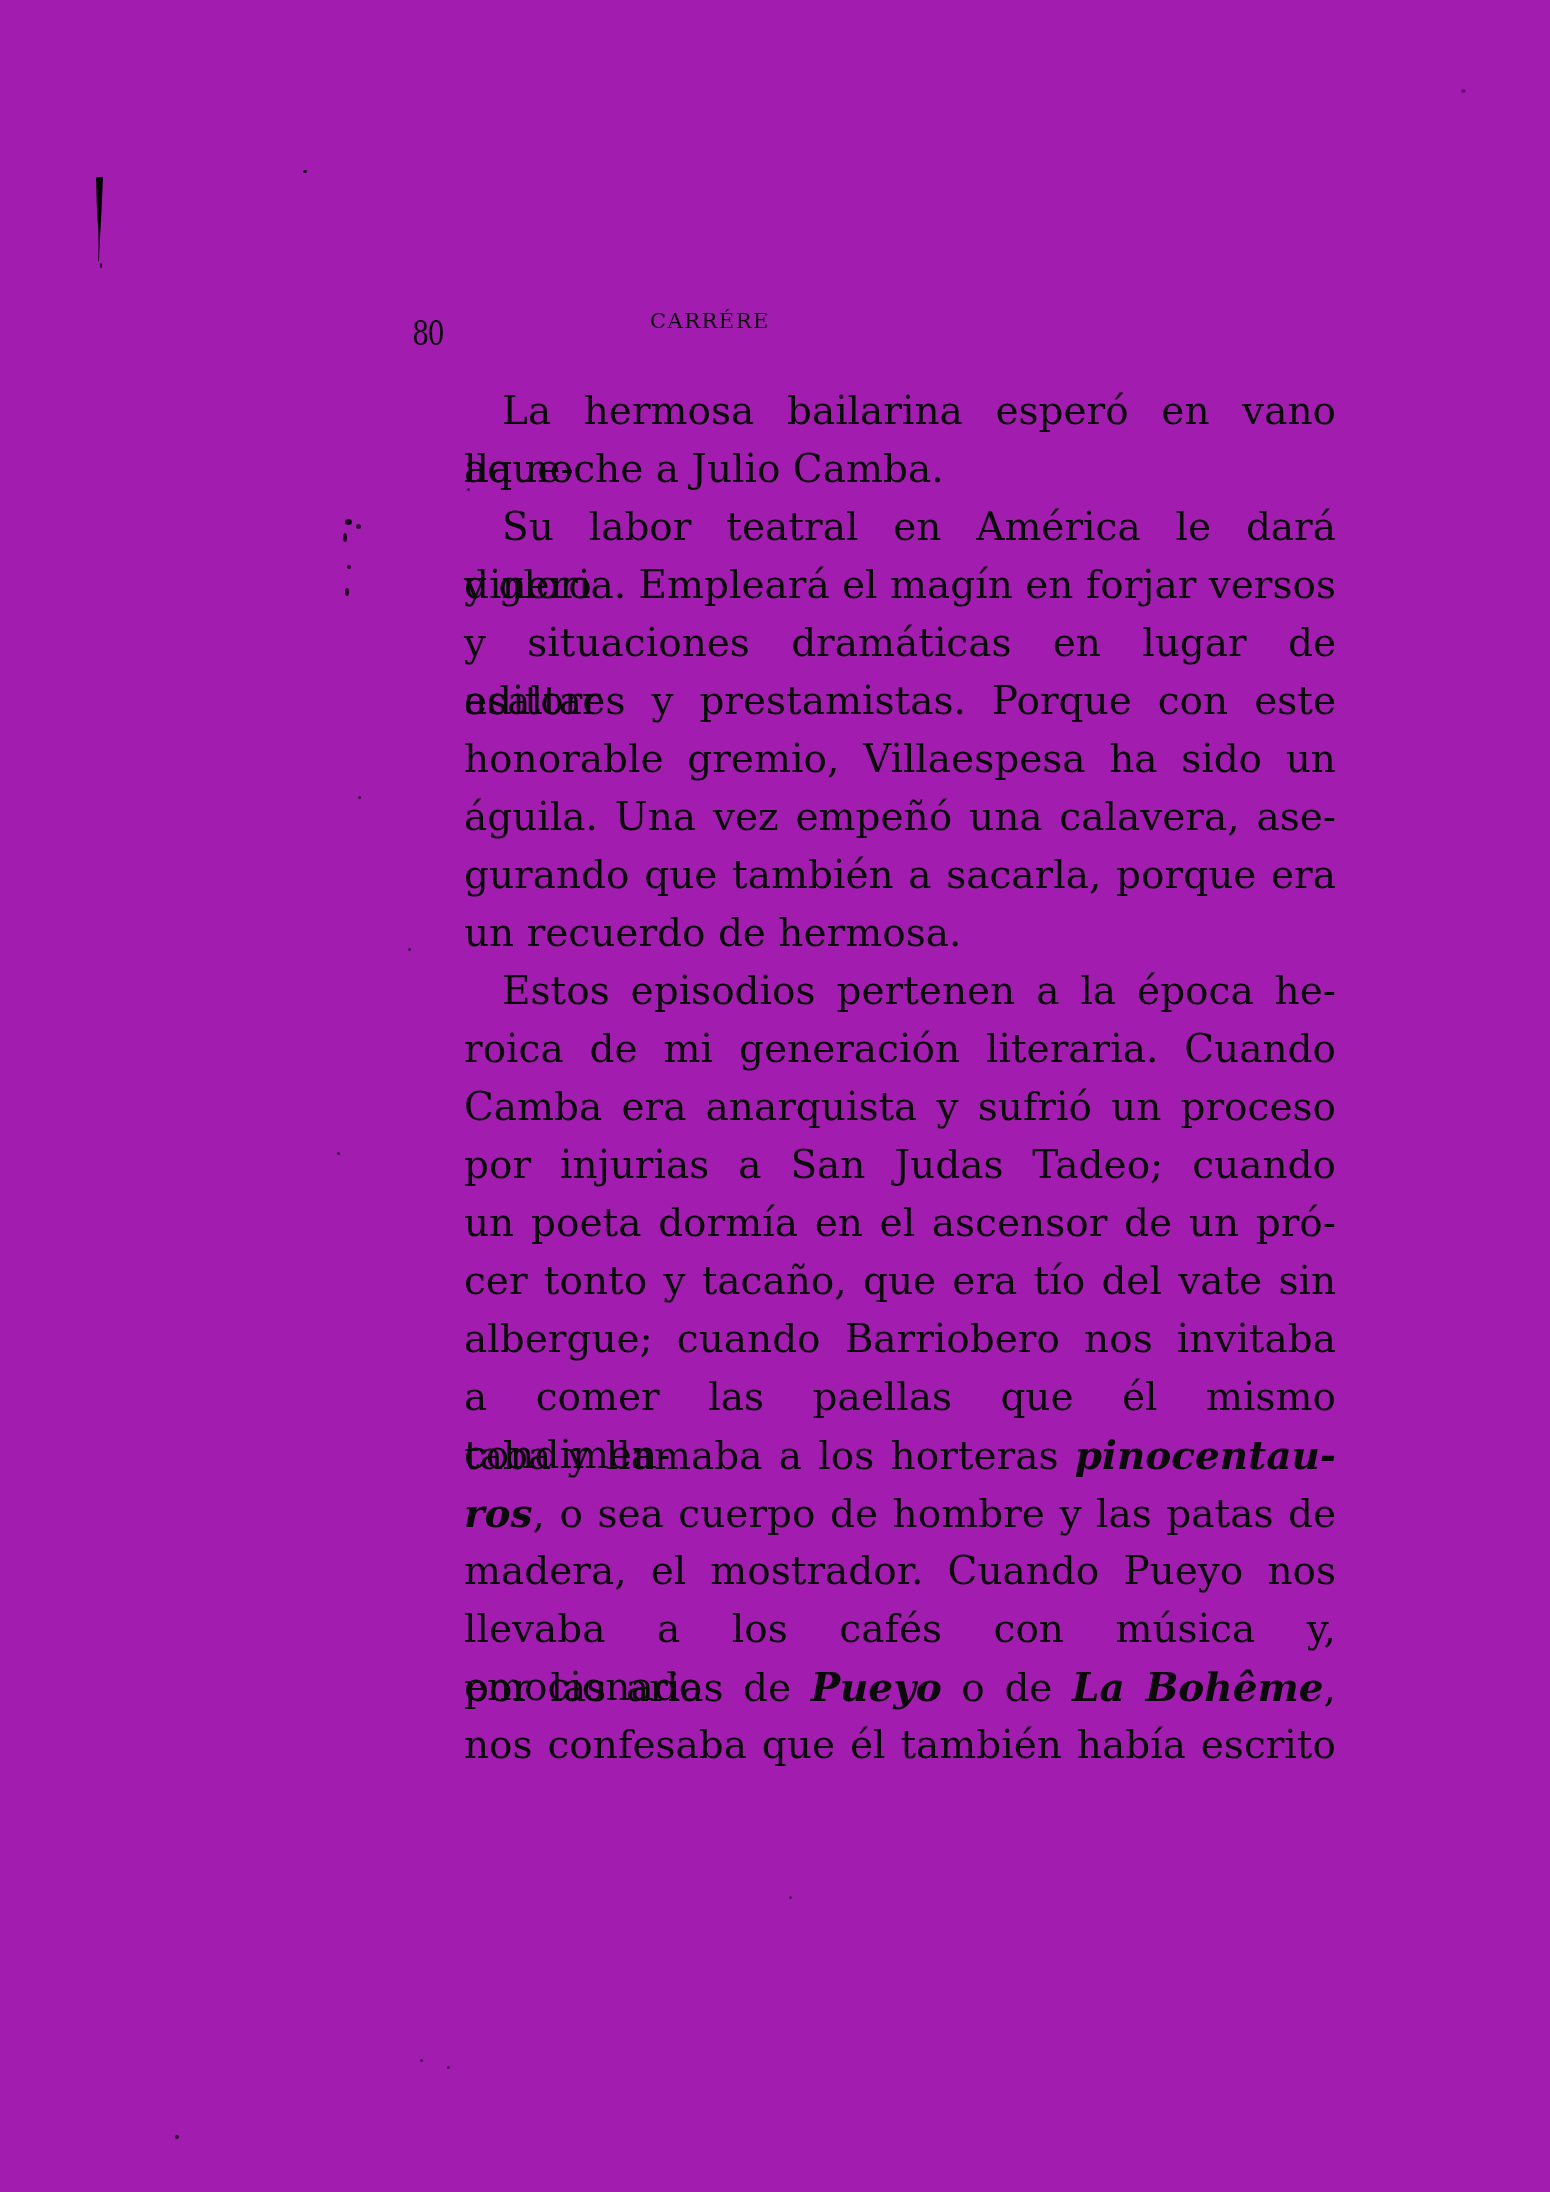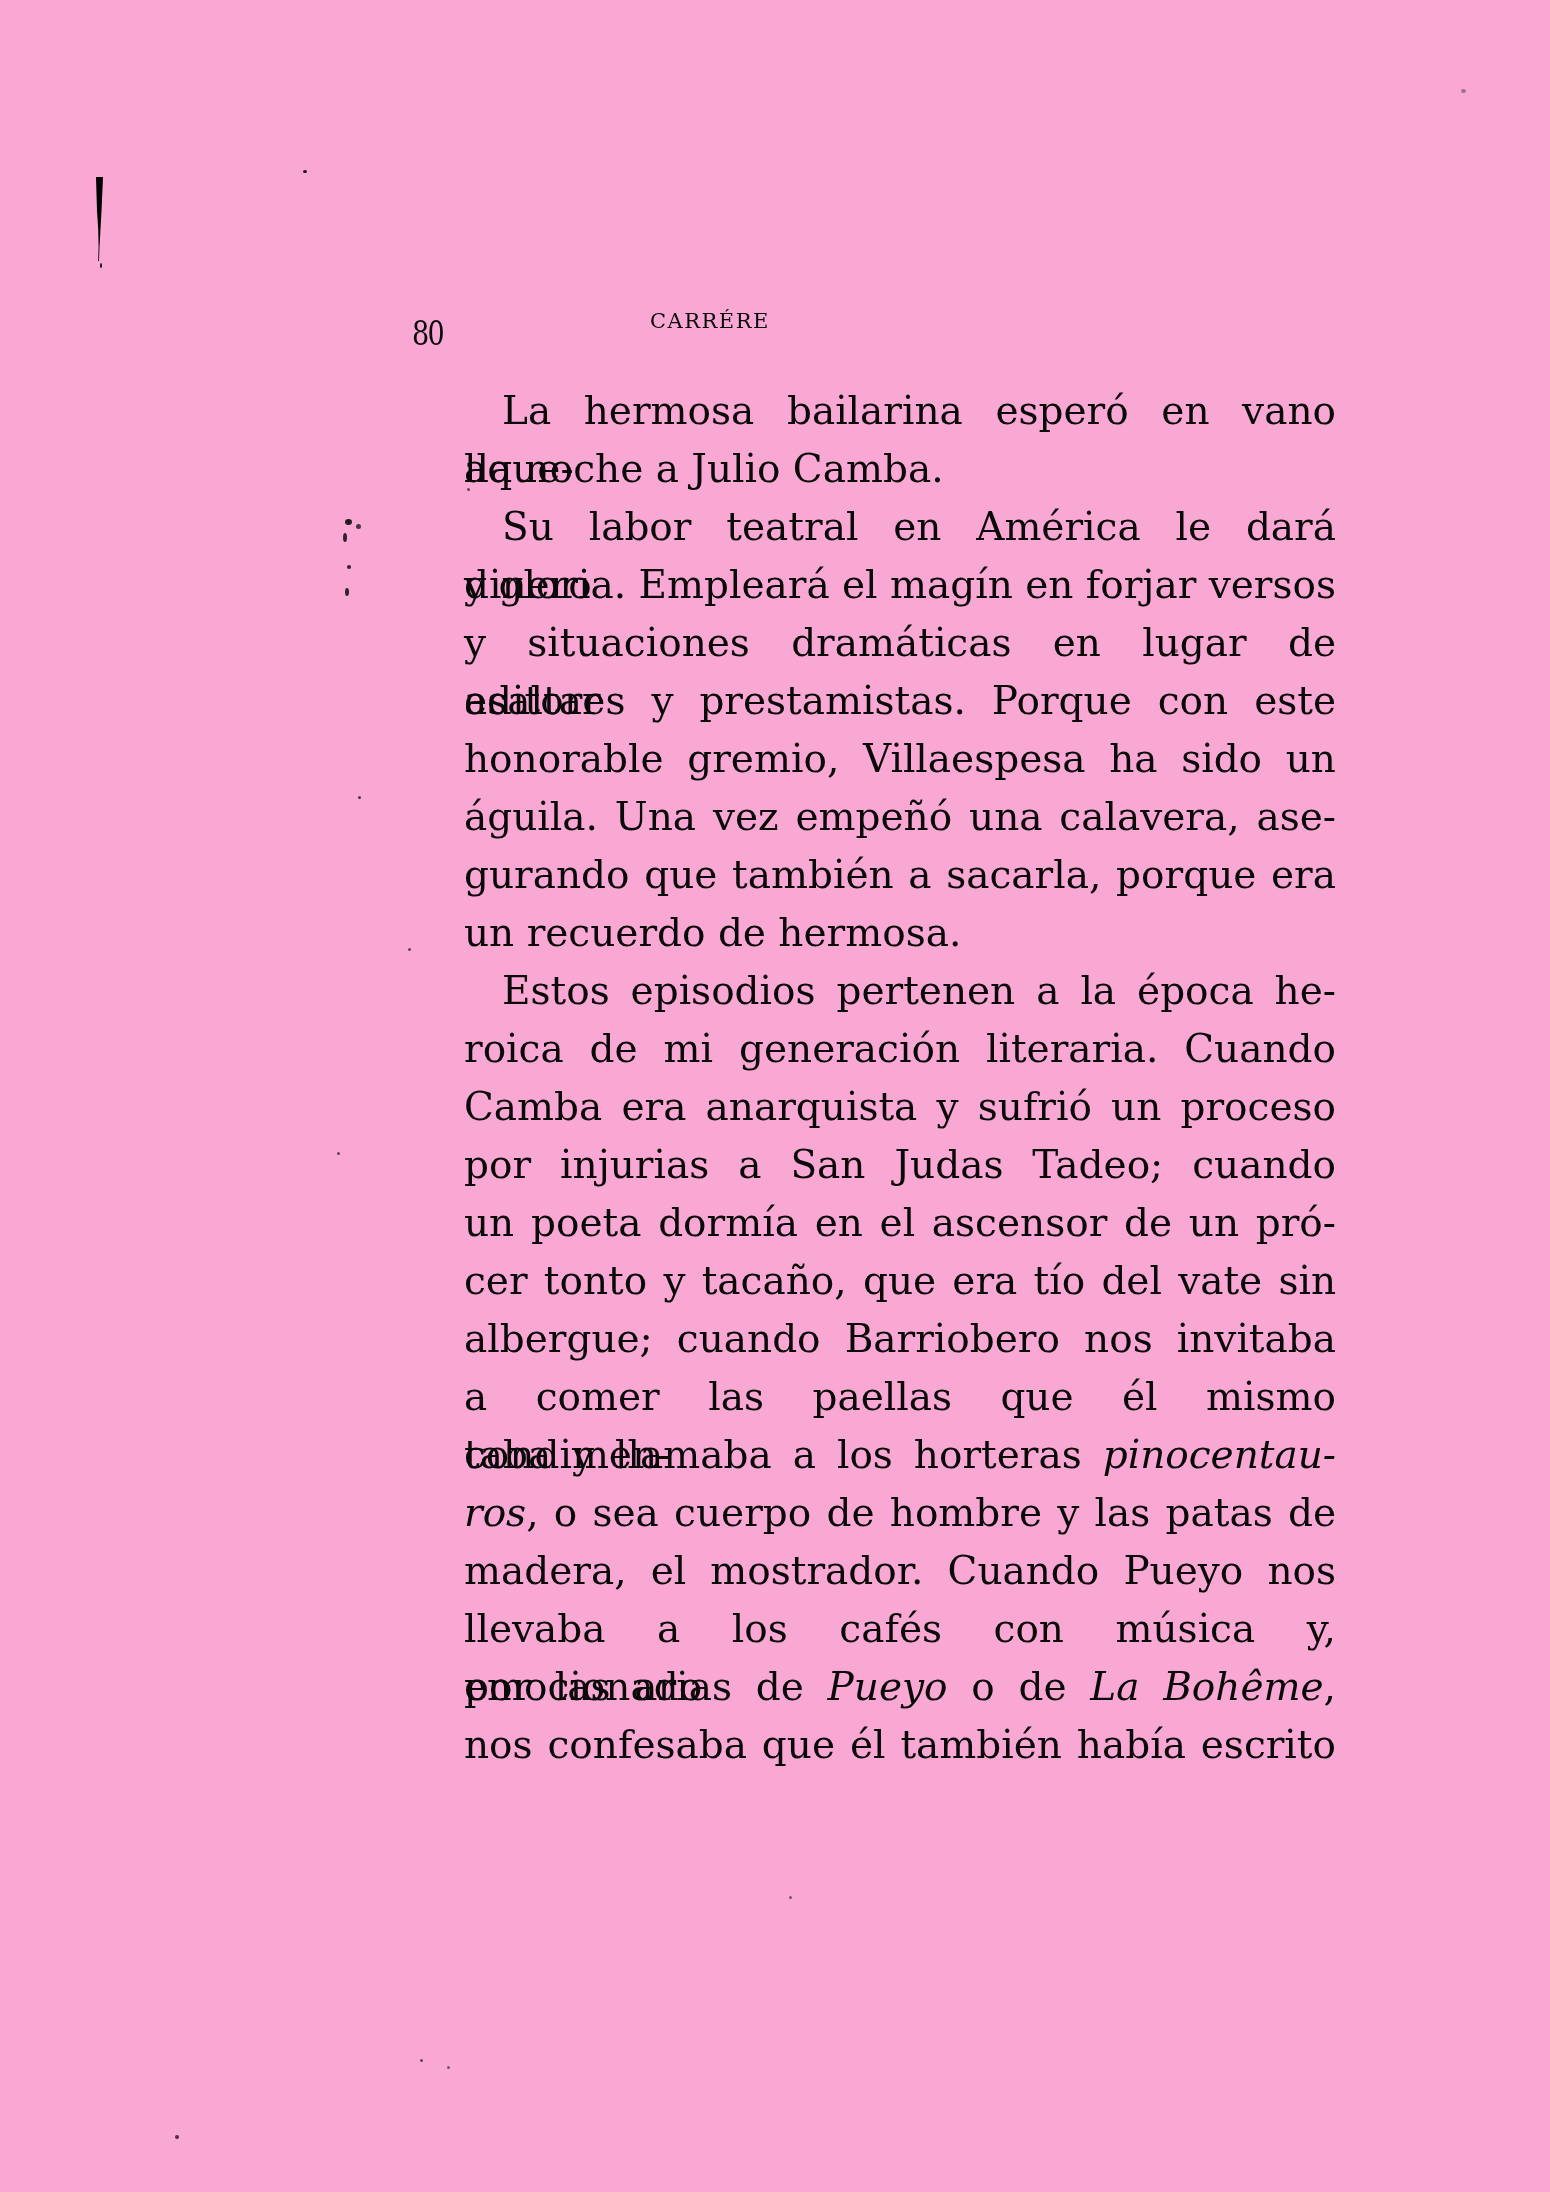--- a/index.html
+++ b/index.html
@@ -1,20 +1,20 @@
 <!DOCTYPE html>
 <html><head>
 <meta charset="utf-8">
 <style>
   html, body { margin: 0; padding: 0; background: #e8e8e8; }
   .page {
     position: relative;
     width: 1550px;
     height: 2192px;
-    background: #f9a8d4;
+    background: #a21caf;
     overflow: hidden;
     font-family: "DejaVu Serif", "Liberation Serif", serif;
     color: #0a0a0a;
   }
   
   .pagenum {
     position: absolute;
     left: 412px;
     top: 314px;
     font-size: 33px;
@@ -39,21 +39,21 @@
   .line {
     height: 58px;
     line-height: 58px;
     font-size: 39px;
     text-align: justify;
     text-align-last: justify;
     white-space: normal;
   }
   .line.para-end { text-align-last: left; }
   .line.indent { text-indent: 38px; }
-  .it { font-style: italic; }
+  .it { font-style: italic; font-weight: bold; }
   
   .pen-stroke {
     position: absolute;
     left: 96px;
     top: 177px;
   }
   
   .speck {
     position: absolute;
     background: #000;

